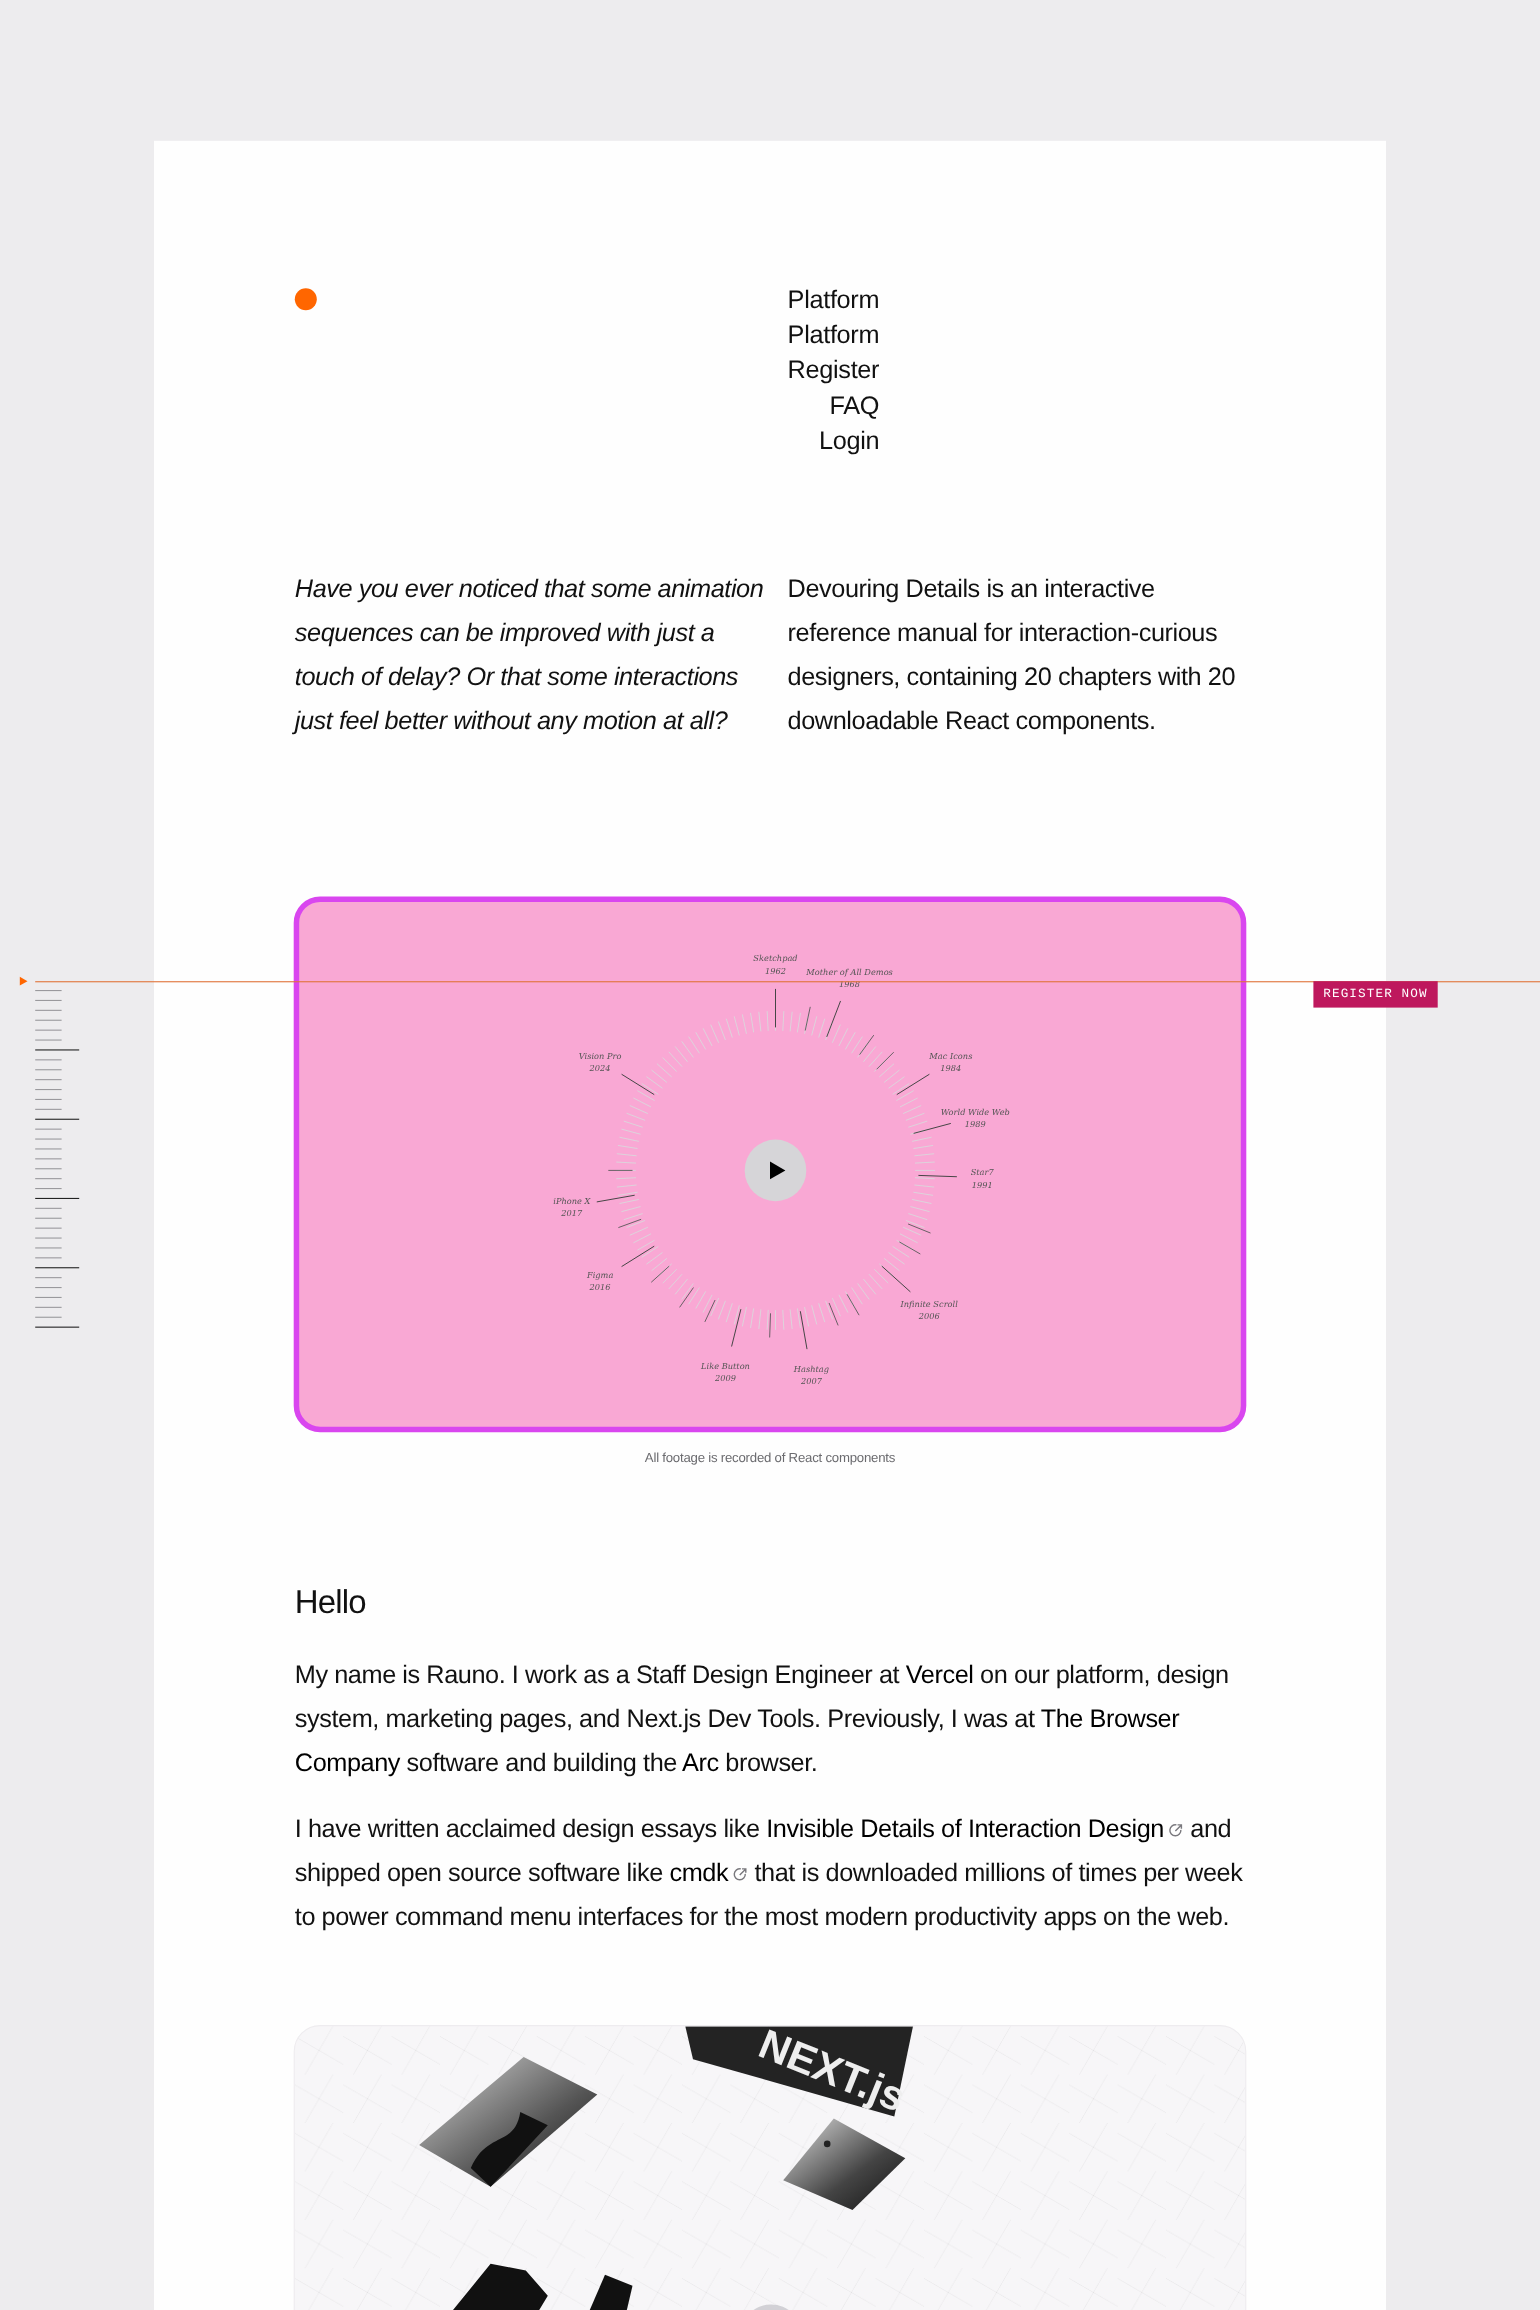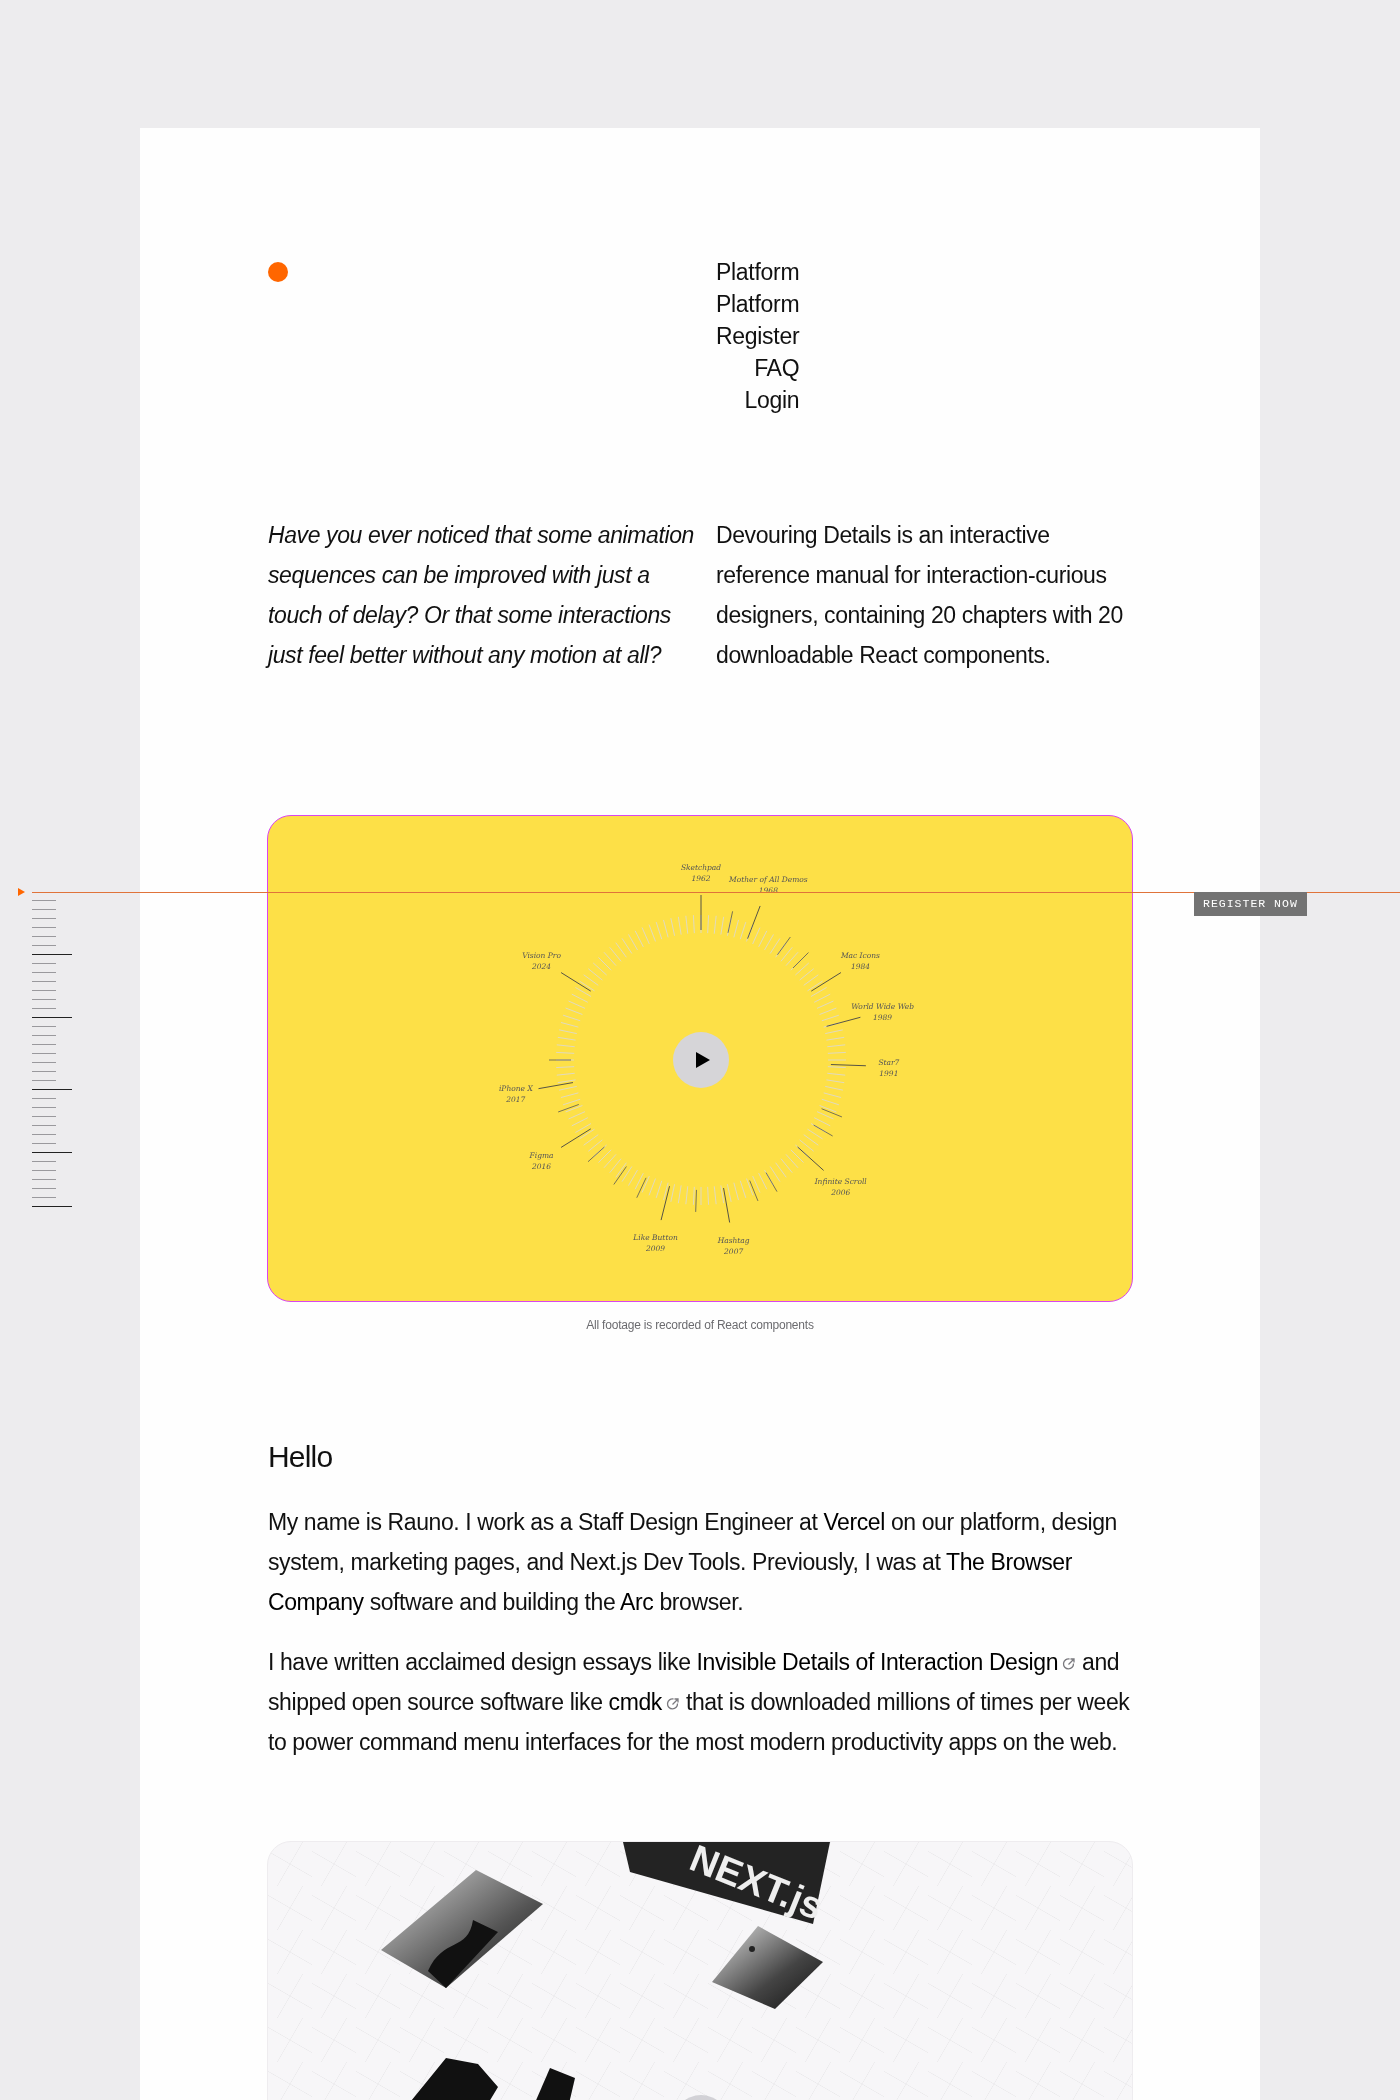--- a/index.html
+++ b/index.html
@@ -30,22 +30,22 @@
   .intro {
     position: absolute; top: 515px;
     width: 430px;
     font-size: 23px; line-height: 40px; letter-spacing: -0.4px;
   }
   .intro.left { left: 268px; font-style: italic; }
   .intro.right { left: 716px; width: 420px; }
   .video-card {
     position: absolute; left: 267px; top: 815px;
     width: 866px; height: 487px;
-    border-radius: 24px; border: 1px solid #d946ef;
-    background: #fde047;
+    border-radius: 24px; border: 5px solid #d946ef;
+    background: #f9a8d4;
     box-sizing: border-box; overflow: hidden;
   }
   .timeline-svg { position: absolute; left: 0; top: 0; }
   .tl-label {
     font-family: "DejaVu Serif", serif; font-style: italic;
     font-size: 7.5px; fill: #555; text-anchor: middle;
   }
   .play-btn {
     position: absolute; width: 56px; height: 56px; border-radius: 50%;
     background: #d6d5d8; display: flex; align-items: center; justify-content: center;
@@ -384,13 +384,13 @@
     <span class="tick" style="top: 243px;"></span>
     <span class="tick major" style="top: 252px;"></span>
     <span class="tick" style="top: 261px;"></span>
     <span class="tick" style="top: 270px;"></span>
     <span class="tick" style="top: 279px;"></span>
     <span class="tick" style="top: 288px;"></span>
     <span class="tick" style="top: 297px;"></span>
     <span class="tick major" style="top: 306px;"></span>
   </div>
 
-<button class="register-btn" id="register-btn" style="background: #737373;">REGISTER NOW</button>
+<button class="register-btn" id="register-btn" style="background: #be185d;">REGISTER NOW</button>
 
 </body></html>

